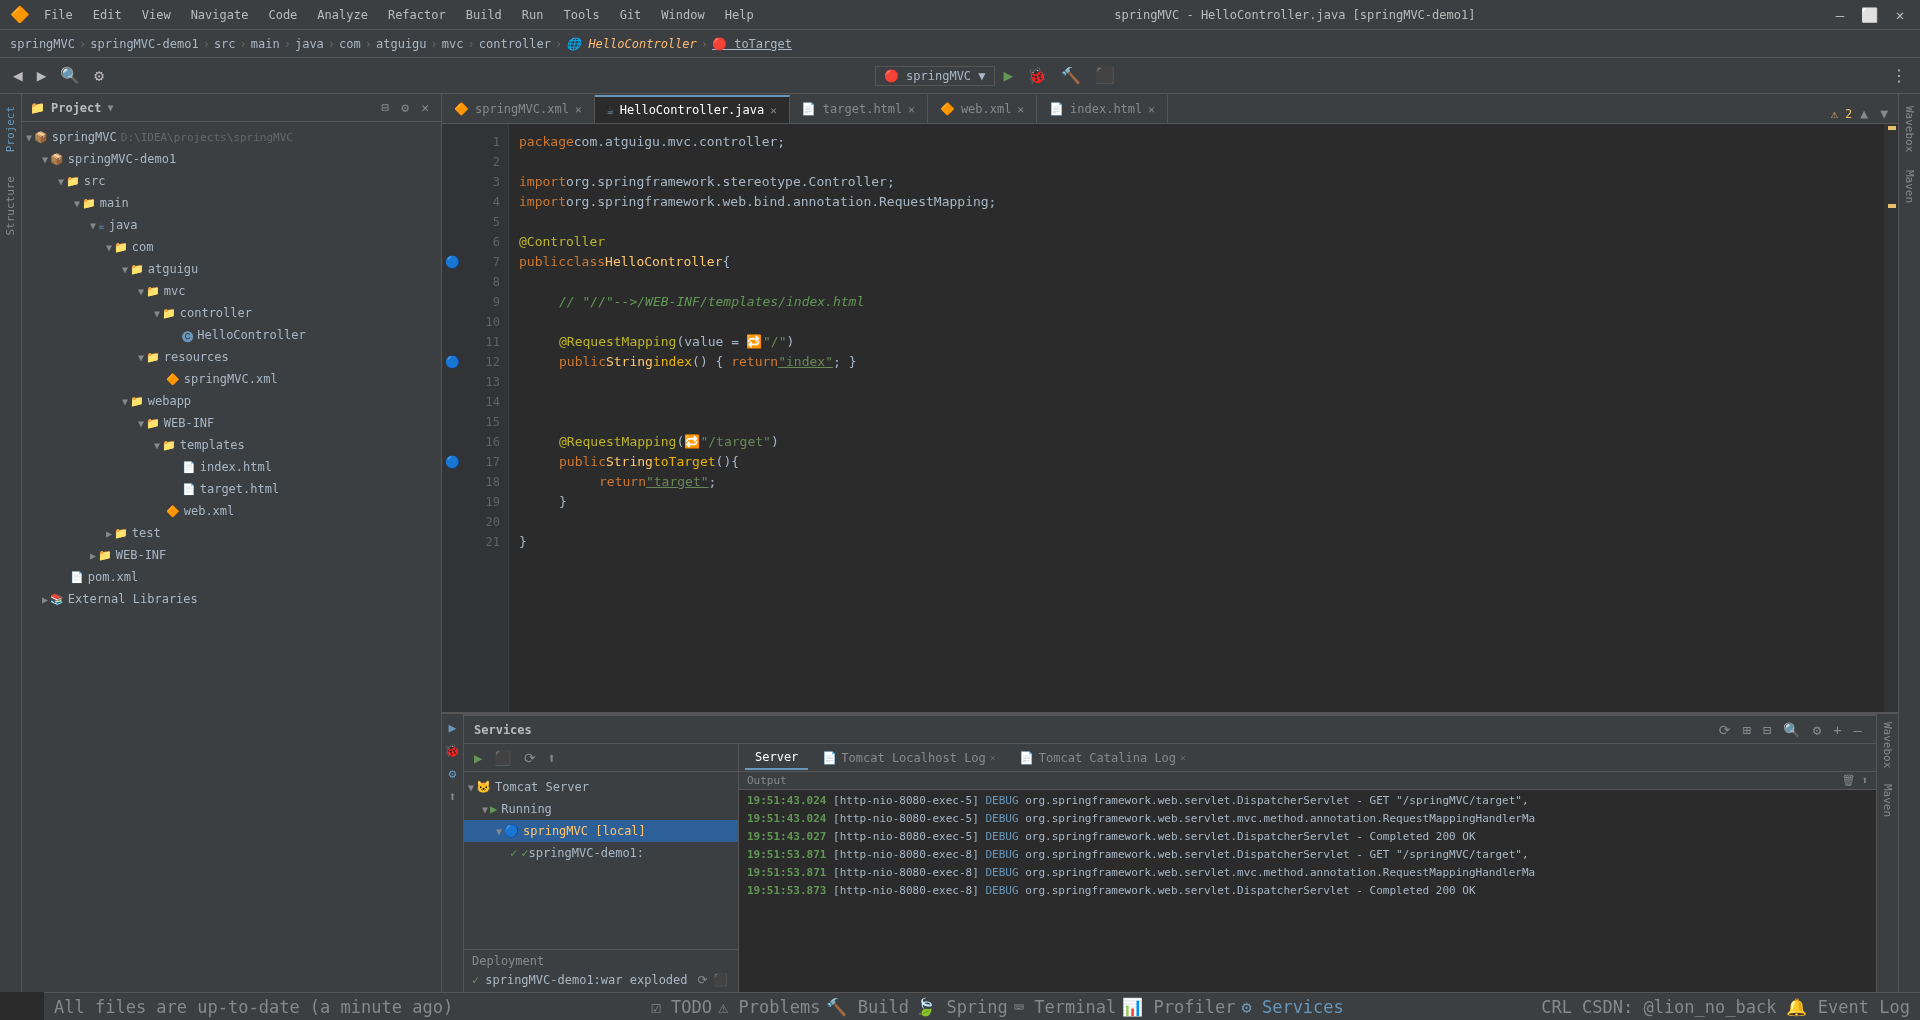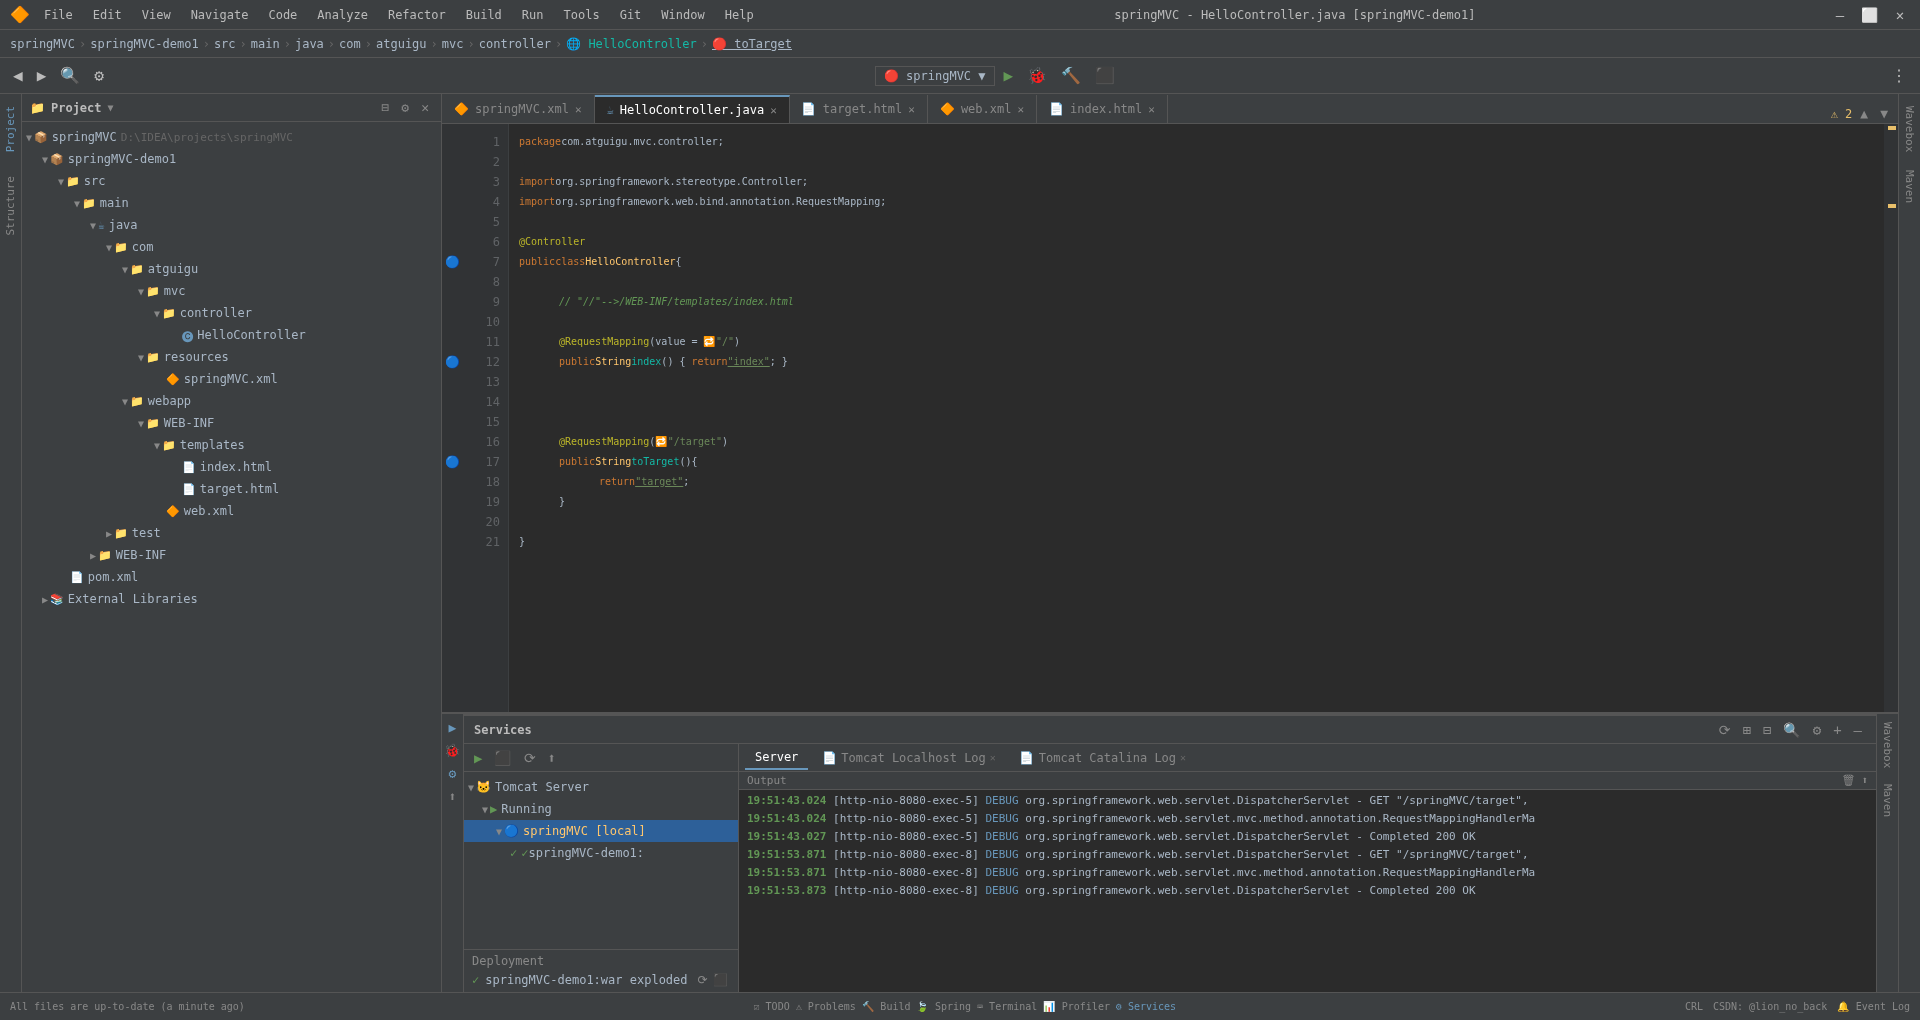--- a/index.html
+++ b/index.html
@@ -56,21 +56,21 @@
       background: #3c3f41;
       display: flex;
       align-items: center;
       padding: 0 10px;
       gap: 4px;
       border-bottom: 1px solid #555;
       font-size: 12px;
     }
     .breadcrumb-item { color: #a9b7c6; cursor: pointer; }
     .breadcrumb-sep { color: #666; }
-    .breadcrumb-item.special { color: #14b8a6; }
+    .breadcrumb-item.special { color: #fdba74; font-style: italic; }
     .breadcrumb-item.last { color: #a9b7c6; text-decoration: underline; }
 
     
     #main-toolbar {
       height: 36px;
       background: #3c3f41;
       display: flex;
       align-items: center;
       justify-content: space-between;
       padding: 0 8px;
@@ -206,37 +206,37 @@
     .line-num {
       padding-right: 8px;
       height: 20px;
       display: flex;
       align-items: center;
       justify-content: flex-end;
     }
     #code-content {
       flex: 1;
       padding: 8px 10px;
-      font-size: 10px;
+      font-size: 13px;
       line-height: 20px;
       overflow: auto;
       position: relative;
     }
     .code-line {
       height: 20px;
       white-space: pre;
       display: flex;
       align-items: center;
     }
     .kw { color: #cc7832; }
     .str { color: #6a8759; }
     .str-ul { color: #6a8759; text-decoration: underline; }
     .ann { color: #bbb529; }
     .cls { color: #ffc66d; }
-    .fn { color: #14b8a6; }
+    .fn { color: #eab308; }
     .cm { color: #629755; font-style: italic; }
     .pl { color: #a9b7c6; }
     .imp { color: #a9b7c6; }
     .pkg { color: #a9b7c6; }
     #gutter-icons {
       width: 22px;
       background: #313335;
       padding: 8px 0;
       overflow: hidden;
     }
@@ -408,22 +408,23 @@
 
     
     #status-bar {
       height: 28px;
       background: #3c3f41;
       display: flex;
       align-items: center;
       justify-content: space-between;
       padding: 0 10px;
       border-top: 1px solid #555;
-      font-size: 10px;
+      font-size: 17px;
       color: #888;
+      margin-left: 44px;
     }
     #status-left { display: flex; align-items: center; gap: 10px; }
     #status-right { display: flex; align-items: center; gap: 10px; }
     .status-item { cursor: pointer; }
 
     
     ::-webkit-scrollbar { width: 8px; height: 8px; }
     ::-webkit-scrollbar-track { background: #3c3f41; }
     ::-webkit-scrollbar-thumb { background: #555; border-radius: 4px; }
 

